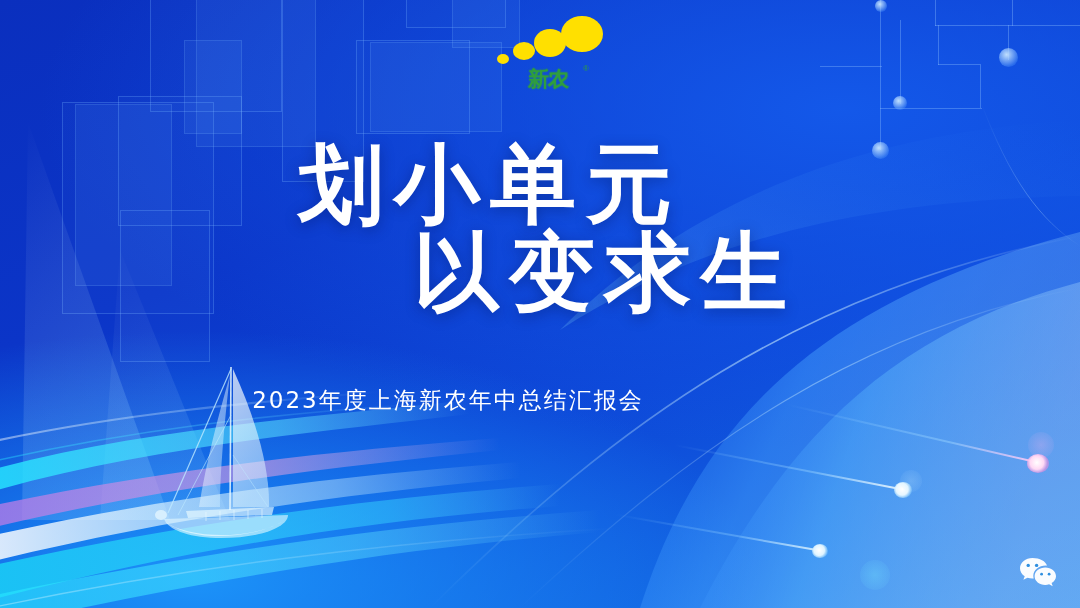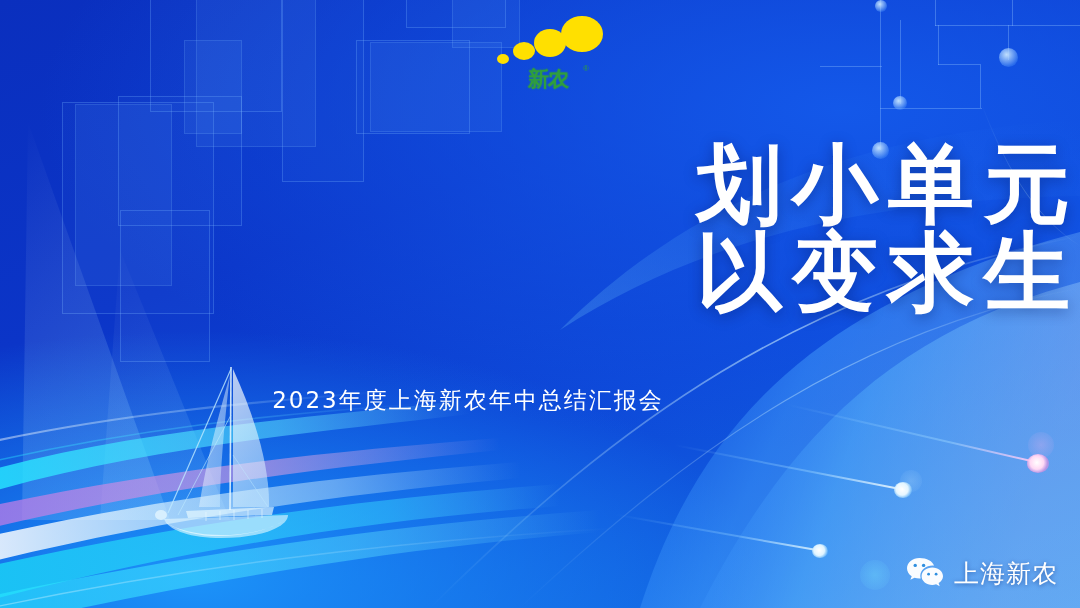--- a/index.html
+++ b/index.html
@@ -94,21 +94,21 @@
     position: absolute;
     left: 90px; top: 52px;
     color: #2f9e3e; font-size: 8px;
   }
 
   
   .headline {
     position: absolute;
     left: 0; top: 140px;
     width: 1080px;
-    text-align: right;
+    text-align: center;
     pointer-events: none;
   }
   .line {
     color: #ffffff;
     font-weight: 700;
     font-size: 86px;
     line-height: 1.02;
     letter-spacing: 10px;
     white-space: nowrap;
     text-shadow: 0 3px 14px rgba(0,20,90,0.40);
@@ -120,21 +120,20 @@
   
   .subtitle {
     position: absolute;
     left: 0; top: 385px;
     width: 896px;
     text-align: center;
     color: #ffffff;
     font-size: 23px;
     letter-spacing: 2px;
     font-family: "DejaVu Sans", "Liberation Sans", sans-serif;
-    padding-left: 20px;
   }
 
   
   .tags {
     position: absolute;
     left: 0; top: 433px;
     width: 1080px;
     display: flex;
     justify-content: center;
     gap: 29px;
@@ -359,16 +358,15 @@
 
   <div class="wechat">
     <svg width="40" height="34" viewBox="0 0 40 34">
       <path d="M14.5,2 C7.6,2 2,6.6 2,12.3 c0,3.2 1.8,6.1 4.7,8 L5.4,23.8 l4.1,-2.1 c1.6,0.5 3.3,0.8 5,0.8 c0.4,0 0.8,0 1.2,0 c-0.3,-0.9 -0.4,-1.8 -0.4,-2.7 c0,-5.6 5.6,-10.2 12.5,-10.2 c0.5,0 0.9,0 1.3,0.1 C27.8,5.4 21.8,2 14.5,2 Z" fill="#ffffff" opacity="0.97"></path>
       <circle cx="10.2" cy="9.4" r="1.7" fill="#2f8fe0"></circle>
       <circle cx="18.6" cy="9.4" r="1.7" fill="#2f8fe0"></circle>
       <path d="M38,20.2 c0,-4.8 -4.8,-8.7 -10.7,-8.7 c-5.9,0 -10.7,3.9 -10.7,8.7 c0,4.8 4.8,8.7 10.7,8.7 c1.3,0 2.6,-0.2 3.8,-0.6 l3.6,1.9 l-1.1,-3.1 C36.3,25.4 38,23 38,20.2 Z" fill="#ffffff" opacity="0.97"></path>
       <circle cx="23.6" cy="18.2" r="1.4" fill="#2f8fe0"></circle>
       <circle cx="31.1" cy="18.2" r="1.4" fill="#2f8fe0"></circle>
     </svg>
-    <span class="wechat-label">上海新农</span>
   </div>
 
 </div>
 
 </body></html>

